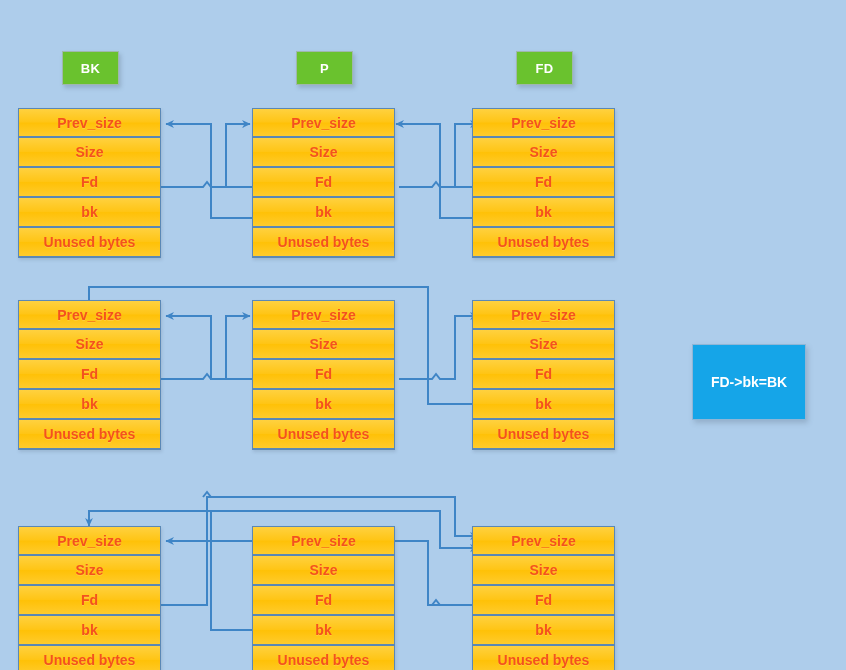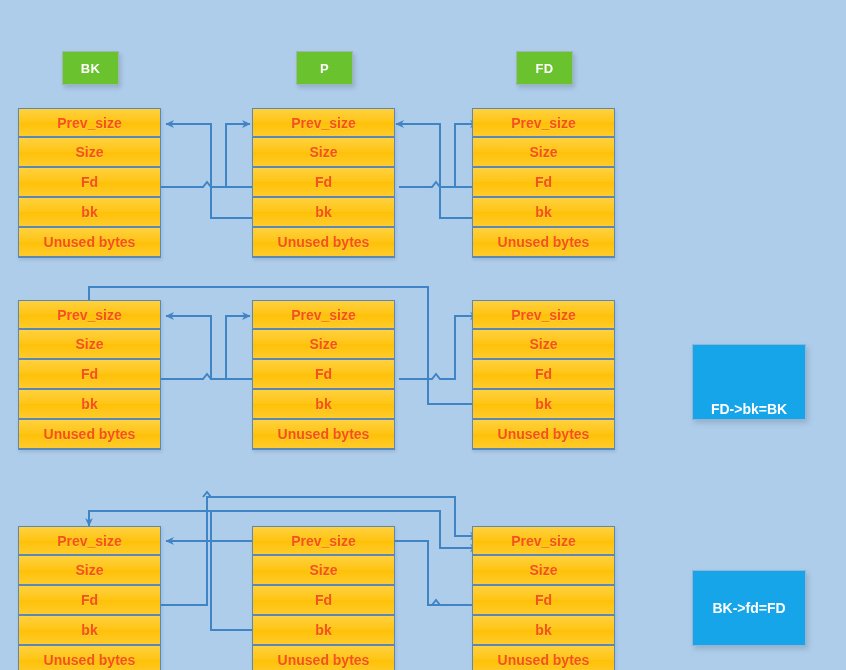--- a/index.html
+++ b/index.html
@@ -159,21 +159,21 @@
     <div class="cell">bk</div>
     <div class="cell">Unused bytes</div>
   </div>
   <div class="chunk" style="left:472px;top:268px;">
     <div class="cell">Prev_size</div>
     <div class="cell">Size</div>
     <div class="cell">Fd</div>
     <div class="cell">bk</div>
     <div class="cell">Unused bytes</div>
   </div>
-  <div class="note" style="left:692px;top:312px;width:112px;height:74px;justify-content:flex-end;">
+  <div class="note" style="left:692px;top:312px;width:112px;height:74px;">
     <span>FD-&gt;bk=BK</span>
   </div>
 
   <div class="chunk" style="left:18px;top:494px;">
     <div class="cell">Prev_size</div>
     <div class="cell">Size</div>
     <div class="cell">Fd</div>
     <div class="cell">bk</div>
     <div class="cell">Unused bytes</div>
   </div>
@@ -184,17 +184,14 @@
     <div class="cell">bk</div>
     <div class="cell">Unused bytes</div>
   </div>
   <div class="chunk" style="left:472px;top:494px;">
     <div class="cell">Prev_size</div>
     <div class="cell">Size</div>
     <div class="cell">Fd</div>
     <div class="cell">bk</div>
     <div class="cell">Unused bytes</div>
   </div>
-  <div class="note" style="left:692px;top:538px;width:112px;height:74px;">
-    <span>BK-&gt;fd=FD</span>
-  </div>
 
 </div>
 
 </body></html>

